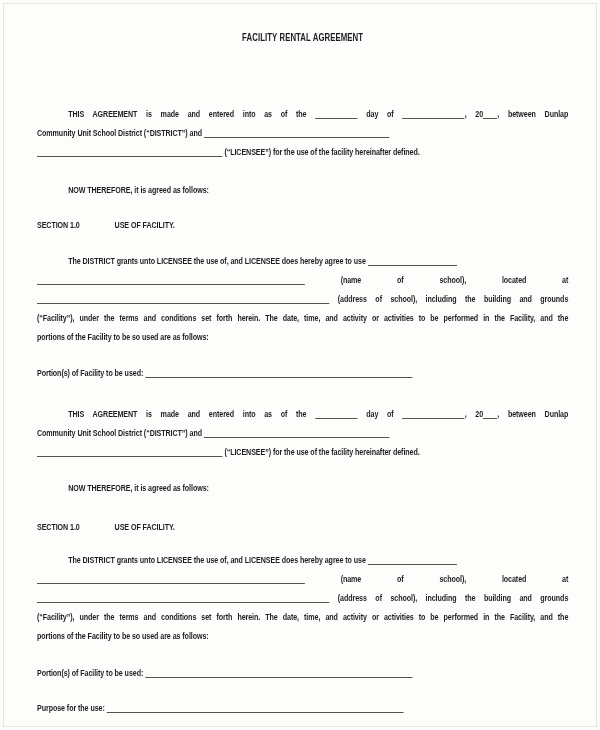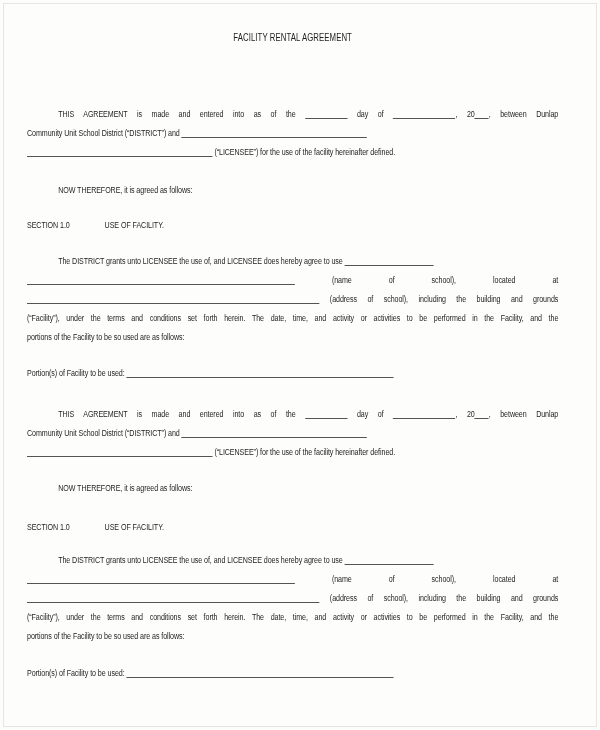--- a/index.html
+++ b/index.html
@@ -7,23 +7,23 @@
     padding: 0;
     background: #ffffff;
   }
   .page {
     position: relative;
     width: 600px;
     height: 730px;
     background: #fdfdfc;
     overflow: hidden;
     box-sizing: border-box;
-    padding: 0 32px 0 27px;
+    padding: 0 32px 0 37px;
     font-family: "Liberation Sans", "DejaVu Sans", sans-serif;
-    font-weight: 400;
+    font-weight: 700;
     font-size: 9.6px;
     letter-spacing: -0.1px;
     color: #1e1e1e;
   }
   .edge {
     position: absolute;
     left: 3px; top: 3px; right: 3px; bottom: 3px;
     border: 1px solid #e6e5e1;
     pointer-events: none;
   }
@@ -127,14 +127,17 @@
       </div>
       <div class="line stretch" style="margin-top: 0px;">
         <div class="inner"><span>(“Facility”), under the terms and conditions set forth herein.  The date, time, and activity or activities to be performed in the Facility, and the</span></div>
       </div>
       <div class="line" style="margin-top: 0px;">
         <div class="inner"><span>portions of the Facility to be so used are as follows:</span></div>
       </div>
       <div class="line" style="margin-top: 18px;">
         <div class="inner"><span>Portion(s) of Facility to be used:</span> <span class="blank" style="width: 360px;"></span></div>
       </div>
+      <div class="line" style="margin-top: 16px;">
+        <div class="inner"><span>Purpose for the use:</span> <span class="blank" style="width: 400px;"></span></div>
+      </div>
     </div>
 </div>
 
 </body></html>

